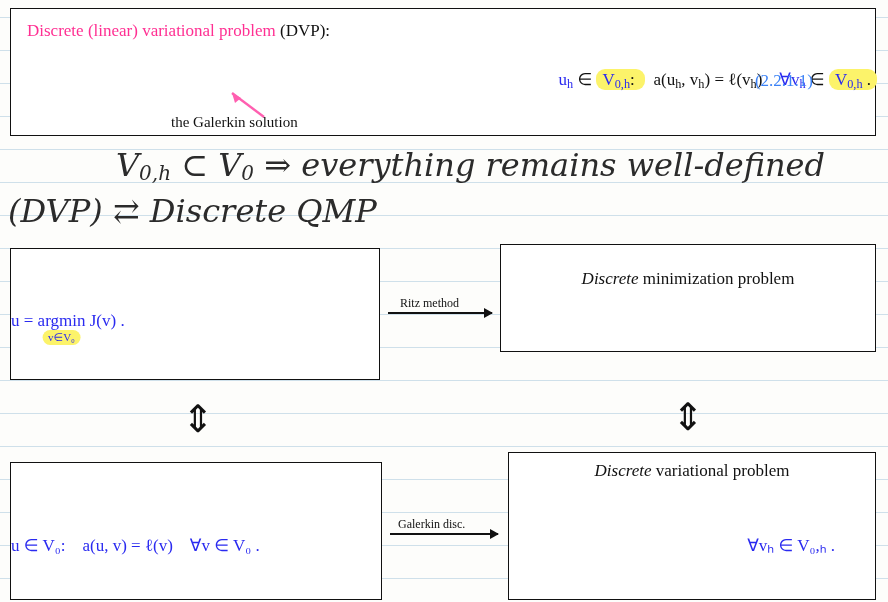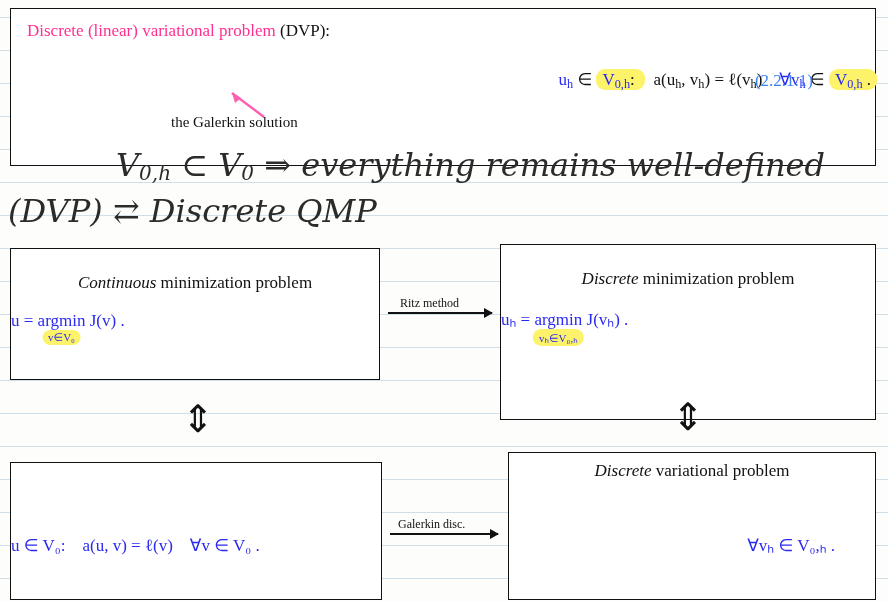--- a/index.html
+++ b/index.html
@@ -15,21 +15,21 @@
   .rule{position:absolute;left:0;width:888px;height:1px;background:#cfe0ea;}
 
   .box{
     position:absolute;
     border:1px solid #111;
     background:#ffffff;
     box-sizing:border-box;
   }
 
   
-  #dvp-box{left:10px;top:8px;width:866px;height:158px;}
+  #dvp-box{left:10px;top:8px;width:866px;height:128px;}
   .dvp-title{position:absolute;left:16px;top:12px;font-size:17px;color:#ff2f92;white-space:nowrap;}
   .dvp-title .blk{color:#111;}
   .dvp-eq{position:absolute;left:0;top:60px;width:866px;text-align:right;font-size:17px;color:#2a2af0;}
   .dvp-eq .op{color:#111;}
   .hl{background:#fcf36a;border-radius:9px;padding:1px 6px;}
   .dvp-tag{position:absolute;right:62px;top:62px;font-size:17px;color:#3b82f6;}
   .galerkin-note{position:absolute;left:160px;top:105px;font-size:15px;color:#111;}
   .pink-arrow{position:absolute;left:205px;top:80px;width:52px;height:30px;}
 
   
@@ -39,21 +39,21 @@
     font-style:italic;
     color:#2b2b2b;
     white-space:nowrap;
   }
   #hand-line1{left:80px;top:146px;font-size:32px;margin-left:36px;}
   #hand-line2{left:8px;top:192px;font-size:32px;}
   .hsub{font-size:20px;vertical-align:-4px;}
 
   
   #cont-min{left:10px;top:248px;width:370px;height:132px;}
-  #disc-min{left:500px;top:244px;width:376px;height:176px;}
+  #disc-min{left:500px;top:244px;width:376px;height:108px;}
   #cont-var{left:10px;top:462px;width:372px;height:138px;}
   #disc-var{left:508px;top:452px;width:368px;height:148px;}
 
   .bx-title{position:absolute;width:100%;text-align:center;font-size:17px;color:#111;}
   .bx-title i{font-style:italic;}
   .bx-eq{position:absolute;width:100%;font-size:17px;color:#2a2af0;}
   .argmin{position:relative;display:inline-block;}
   .argsub{
     position:absolute;left:50%;transform:translateX(-50%);
     top:19px;font-size:11px;white-space:nowrap;
@@ -132,44 +132,33 @@
   </svg>
   <div class="galerkin-note">the Galerkin solution</div>
 </div>
 
 <div class="hand" id="hand-line1">
   <span>V</span><span class="hsub">0,h</span><span> ⊂ V</span><span class="hsub">0</span><span>  ⇒  everything remains well-defined</span>
 </div>
 <div class="hand" id="hand-line2">(DVP)  ⇄  Discrete QMP</div>
 
 <div class="box" id="cont-min">
-  <div class="bx-title" style="top:24px;">
-    <i>Continuous</i><span> minimization problem</span>
-  </div>
   <div class="bx-eq" style="top:62px;">
     <span>u =</span>
     <span class="argmin">
       <span>argmin</span>
       <span class="argsub hl">v∈V₀</span>
     </span>
     <span>J(v) .</span>
   </div>
 </div>
 
 <div class="box" id="disc-min">
   <div class="bx-title" style="top:24px;">
     <i>Discrete</i><span> minimization problem</span>
-  </div>
-  <div class="bx-eq" style="top:62px;">
-    <span>uₕ =</span>
-    <span class="argmin">
-      <span>argmin</span>
-      <span class="argsub hl">vₕ∈V₀,ₕ</span>
-    </span>
-    <span>J(vₕ) .</span>
   </div>
 </div>
 
 <div class="box" id="cont-var">
   <div class="bx-eq" style="top:72px;">u ∈ V₀: a(u, v) = ℓ(v) ∀v ∈ V₀ .</div>
 </div>
 
 <div class="box" id="disc-var">
   <div class="bx-title" style="top:8px;">
     <i>Discrete</i><span> variational problem</span>

